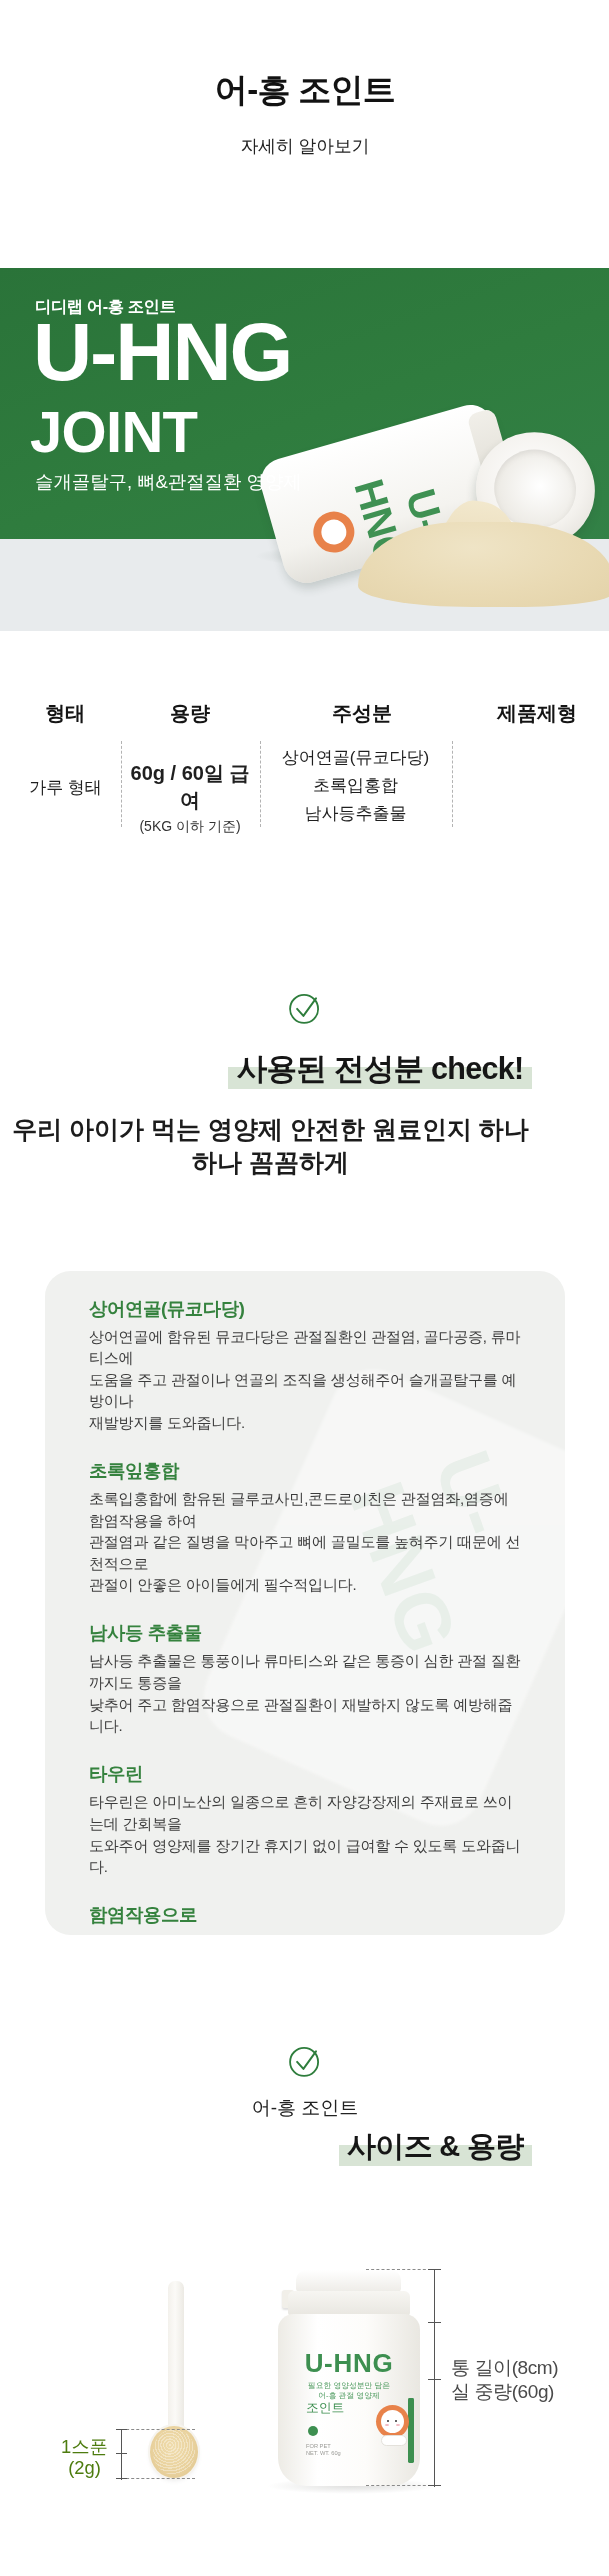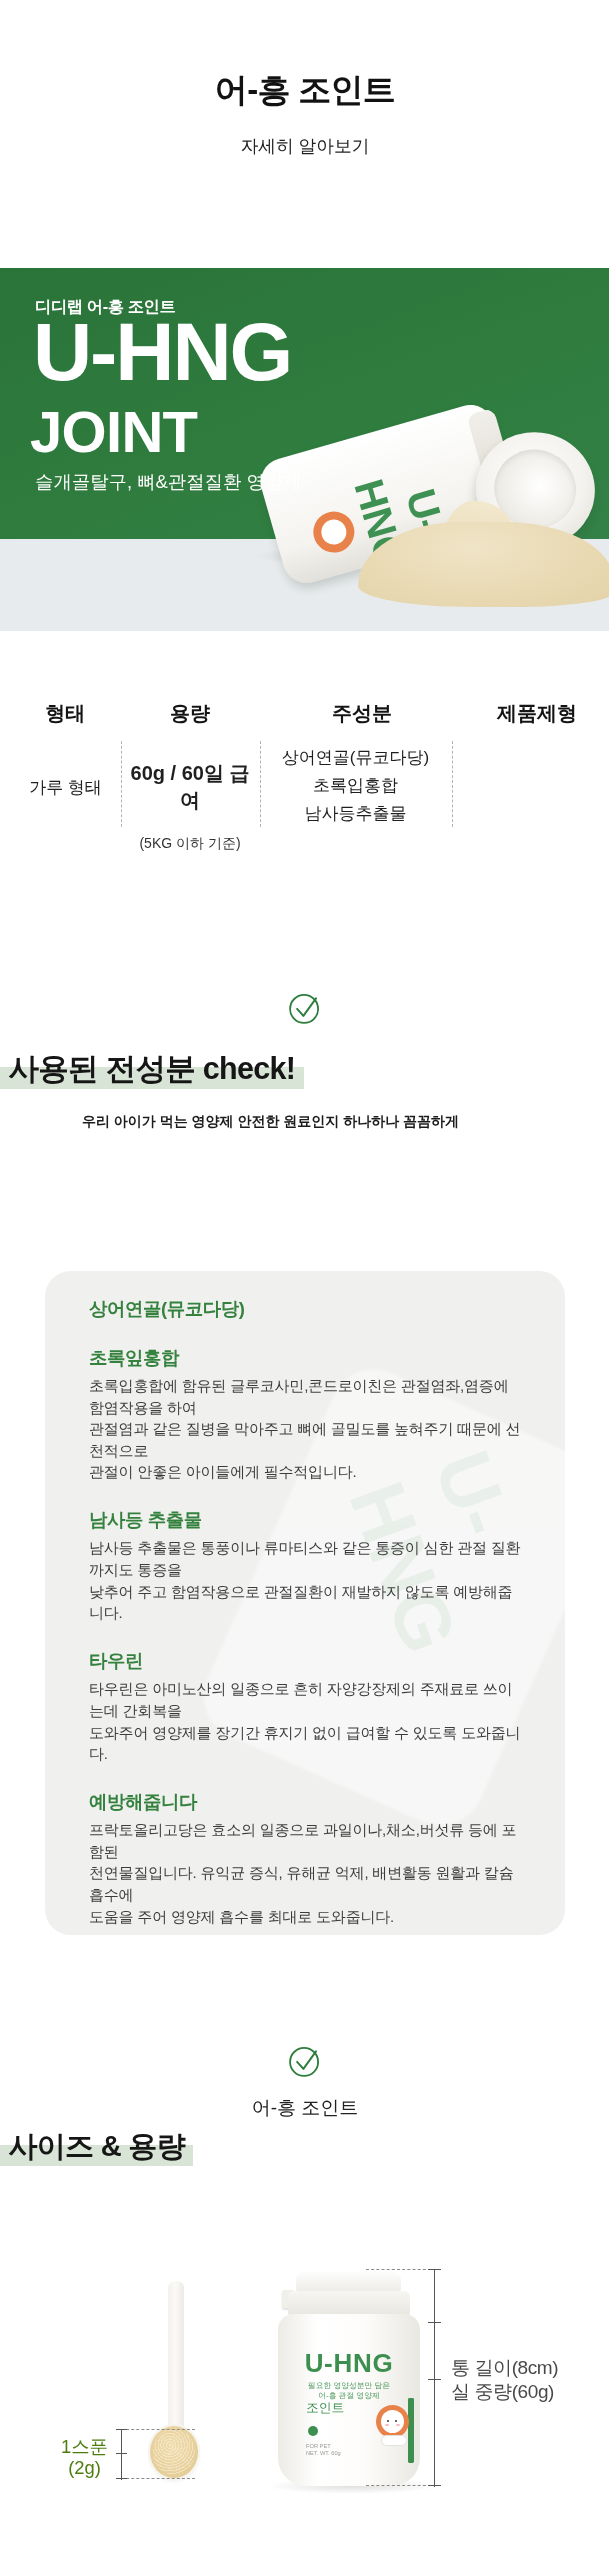--- a/index.html
+++ b/index.html
@@ -40,37 +40,37 @@
     background:radial-gradient(ellipse at 45% 30%,#efe4c6 0%,#e9dab4 55%,#e3d2a8 100%);
     border-radius:48% 52% 46% 54% / 90% 80% 20% 30%; }
   .b-powder2 { position:absolute; left:439px; top:234px; width:85px; height:78px;
     background:linear-gradient(180deg,#f2e8cd,#e7d7b2); border-radius:40% 60% 30% 70%/ 80% 90% 20% 20%; transform:rotate(8deg); }
 
   
   .spec-header { position:absolute; width:142px; text-align:center; font-size:20px; font-weight:800; color:#141414; top:700px; }
   .spec-cell { position:absolute; text-align:center; color:#1f1f1f; }
   .dash-sep { position:absolute; top:741px; height:86px; border-left:1.4px dashed #b3b3b3; }
   .spec-line-lg { font-size:20px; font-weight:700; color:#1f1f1f; }
-  .spec-line-sm { font-size:14px; font-weight:400; color:#333; margin-top:21px; }
+  .spec-line-sm { font-size:14px; font-weight:400; color:#333; margin-top:4px; }
   .spec-line-md { font-size:17px; font-weight:500; color:#1f1f1f; line-height:28px; }
   .powder-pile { position:absolute; left:483px; top:743px; width:119px; height:85px;
     background:radial-gradient(ellipse at 50% 42%,#eedfbd 0%,#e6d3a6 50%,#dcc成 0),
                radial-gradient(ellipse at 50% 45%,#eedfbd 0%,#e6d3a6 55%,#d9c394 100%);
     border-radius:50% 50% 48% 52% / 64% 70% 36% 30%; }
   .powder-pile::after { content:""; position:absolute; inset:0; border-radius:inherit;
     background:repeating-radial-gradient(circle at 40% 40%, rgba(255,255,255,.25) 0 1.4px, rgba(0,0,0,0) 1.4px 3.5px); }
 
   
   .check-icon { position:absolute; left:288px; width:35px; height:35px; }
-  .hl-heading { position:absolute; left:0; width:532px; text-align:left; }
+  .hl-heading { position:absolute; left:0; width:532px; text-align:right; }
   .hl-heading > span { display:inline-block; padding:0 8.5px;
     background:linear-gradient(to bottom, transparent 46%, #d8e4d5 46%, #d8e4d5 100%); }
   .h1-style { font-size:30.5px; font-weight:800; color:#161616; letter-spacing:-0.7px; line-height:1.35; }
   .h2-style { font-size:29px; font-weight:800; color:#161616; letter-spacing:-0.7px; line-height:1.35; }
-  .sub-strong { position:absolute; left:0; width:541px; text-align:center; font-size:14px; font-weight:600; color:#1c1c1c; }
+  .sub-strong { position:absolute; left:0; width:541px; text-align:center; font-size:25px; font-weight:600; color:#1c1c1c; }
   .sub-note   { position:absolute; left:0; width:610px; text-align:center; font-size:16.3px; font-weight:400; color:#222; }
   .pre-head   { position:absolute; left:0; width:610px; text-align:center; font-size:19px; font-weight:400; color:#222; }
 
   
   .ing-card { position:absolute; left:45px; top:1271px; width:520px; height:664px;
     background:#f0f1ef; border-radius:25.5px; overflow:hidden; padding:25.5px 43px 0 44px; }
   .ing-card .wm1 { position:absolute; left:213px; top:128px; width:298px; height:397px; background:#fff; opacity:.45;
     border-radius:43px; transform:rotate(24deg); filter:blur(1.4px); }
   .ing-card .wm2 { position:absolute; left:298px; top:213px; color:#3f9153; opacity:.07; font-size:78px; font-weight:800;
     transform:rotate(70deg); }
@@ -171,39 +171,42 @@
   <div class="hl-heading" style="top:1048px;">
     <span class="h1-style">사용된 전성분 check!</span>
   </div>
   <div class="sub-strong" style="top:1113px;">우리 아이가 먹는 영양제 안전한 원료인지 하나하나 꼼꼼하게</div>
 
   <div class="ing-card">
     <div class="wm1"></div>
     <div class="wm2">U-HNG</div>
     <div class="ing-item">
       <div class="ing-title">상어연골(뮤코다당)</div>
+      <div class="ing-body">상어연골에 함유된 뮤코다당은 관절질환인 관절염, 골다공증, 류마티스에
+도움을 주고 관절이나 연골의 조직을 생성해주어 슬개골탈구를 예방이나
+재발방지를 도와줍니다.</div>
     </div>
     <div class="ing-item">
       <div class="ing-title">초록잎홍합</div>
       <div class="ing-body">초록입홍합에 함유된 글루코사민,콘드로이친은 관절염좌,염증에 함염작용을 하여
 관절염과 같은 질병을 막아주고 뼈에 골밀도를 높혀주기 때문에 선천적으로
 관절이 안좋은 아이들에게 필수적입니다.</div>
     </div>
     <div class="ing-item">
       <div class="ing-title">남사등 추출물</div>
       <div class="ing-body">남사등 추출물은 통풍이나 류마티스와 같은 통증이 심한 관절 질환까지도 통증을
 낮추어 주고 함염작용으로 관절질환이 재발하지 않도록 예방해줍니다.</div>
     </div>
     <div class="ing-item">
       <div class="ing-title">타우린</div>
       <div class="ing-body">타우린은 아미노산의 일종으로 흔히 자양강장제의 주재료로 쓰이는데 간회복을
 도와주어 영양제를 장기간 휴지기 없이 급여할 수 있도록 도와줍니다.</div>
     </div>
     <div class="ing-item">
-      <div class="ing-title">예방해줍니다</div>
+      <div class="ing-title">함염작용으로</div>
       <div class="ing-body">프락토올리고당은 효소의 일종으로 과일이나,채소,버섯류 등에 포함된
 천연물질입니다. 유익균 증식, 유해균 억제, 배변활동 원활과 칼슘 흡수에
 도움을 주어 영양제 흡수를 최대로 도와줍니다.</div>
     </div>
 
   </div>
 
   <svg class="check-icon" style="top:2043px;" viewBox="0 0 50 50">
     <circle cx="23" cy="27" r="20" fill="none" stroke="#2e7d3c" stroke-width="2.6"></circle>
     <path d="M13 27 L22 37 L40 12" fill="none" stroke="#2e7d3c" stroke-width="2.8" stroke-linecap="round" stroke-linejoin="round"></path>

